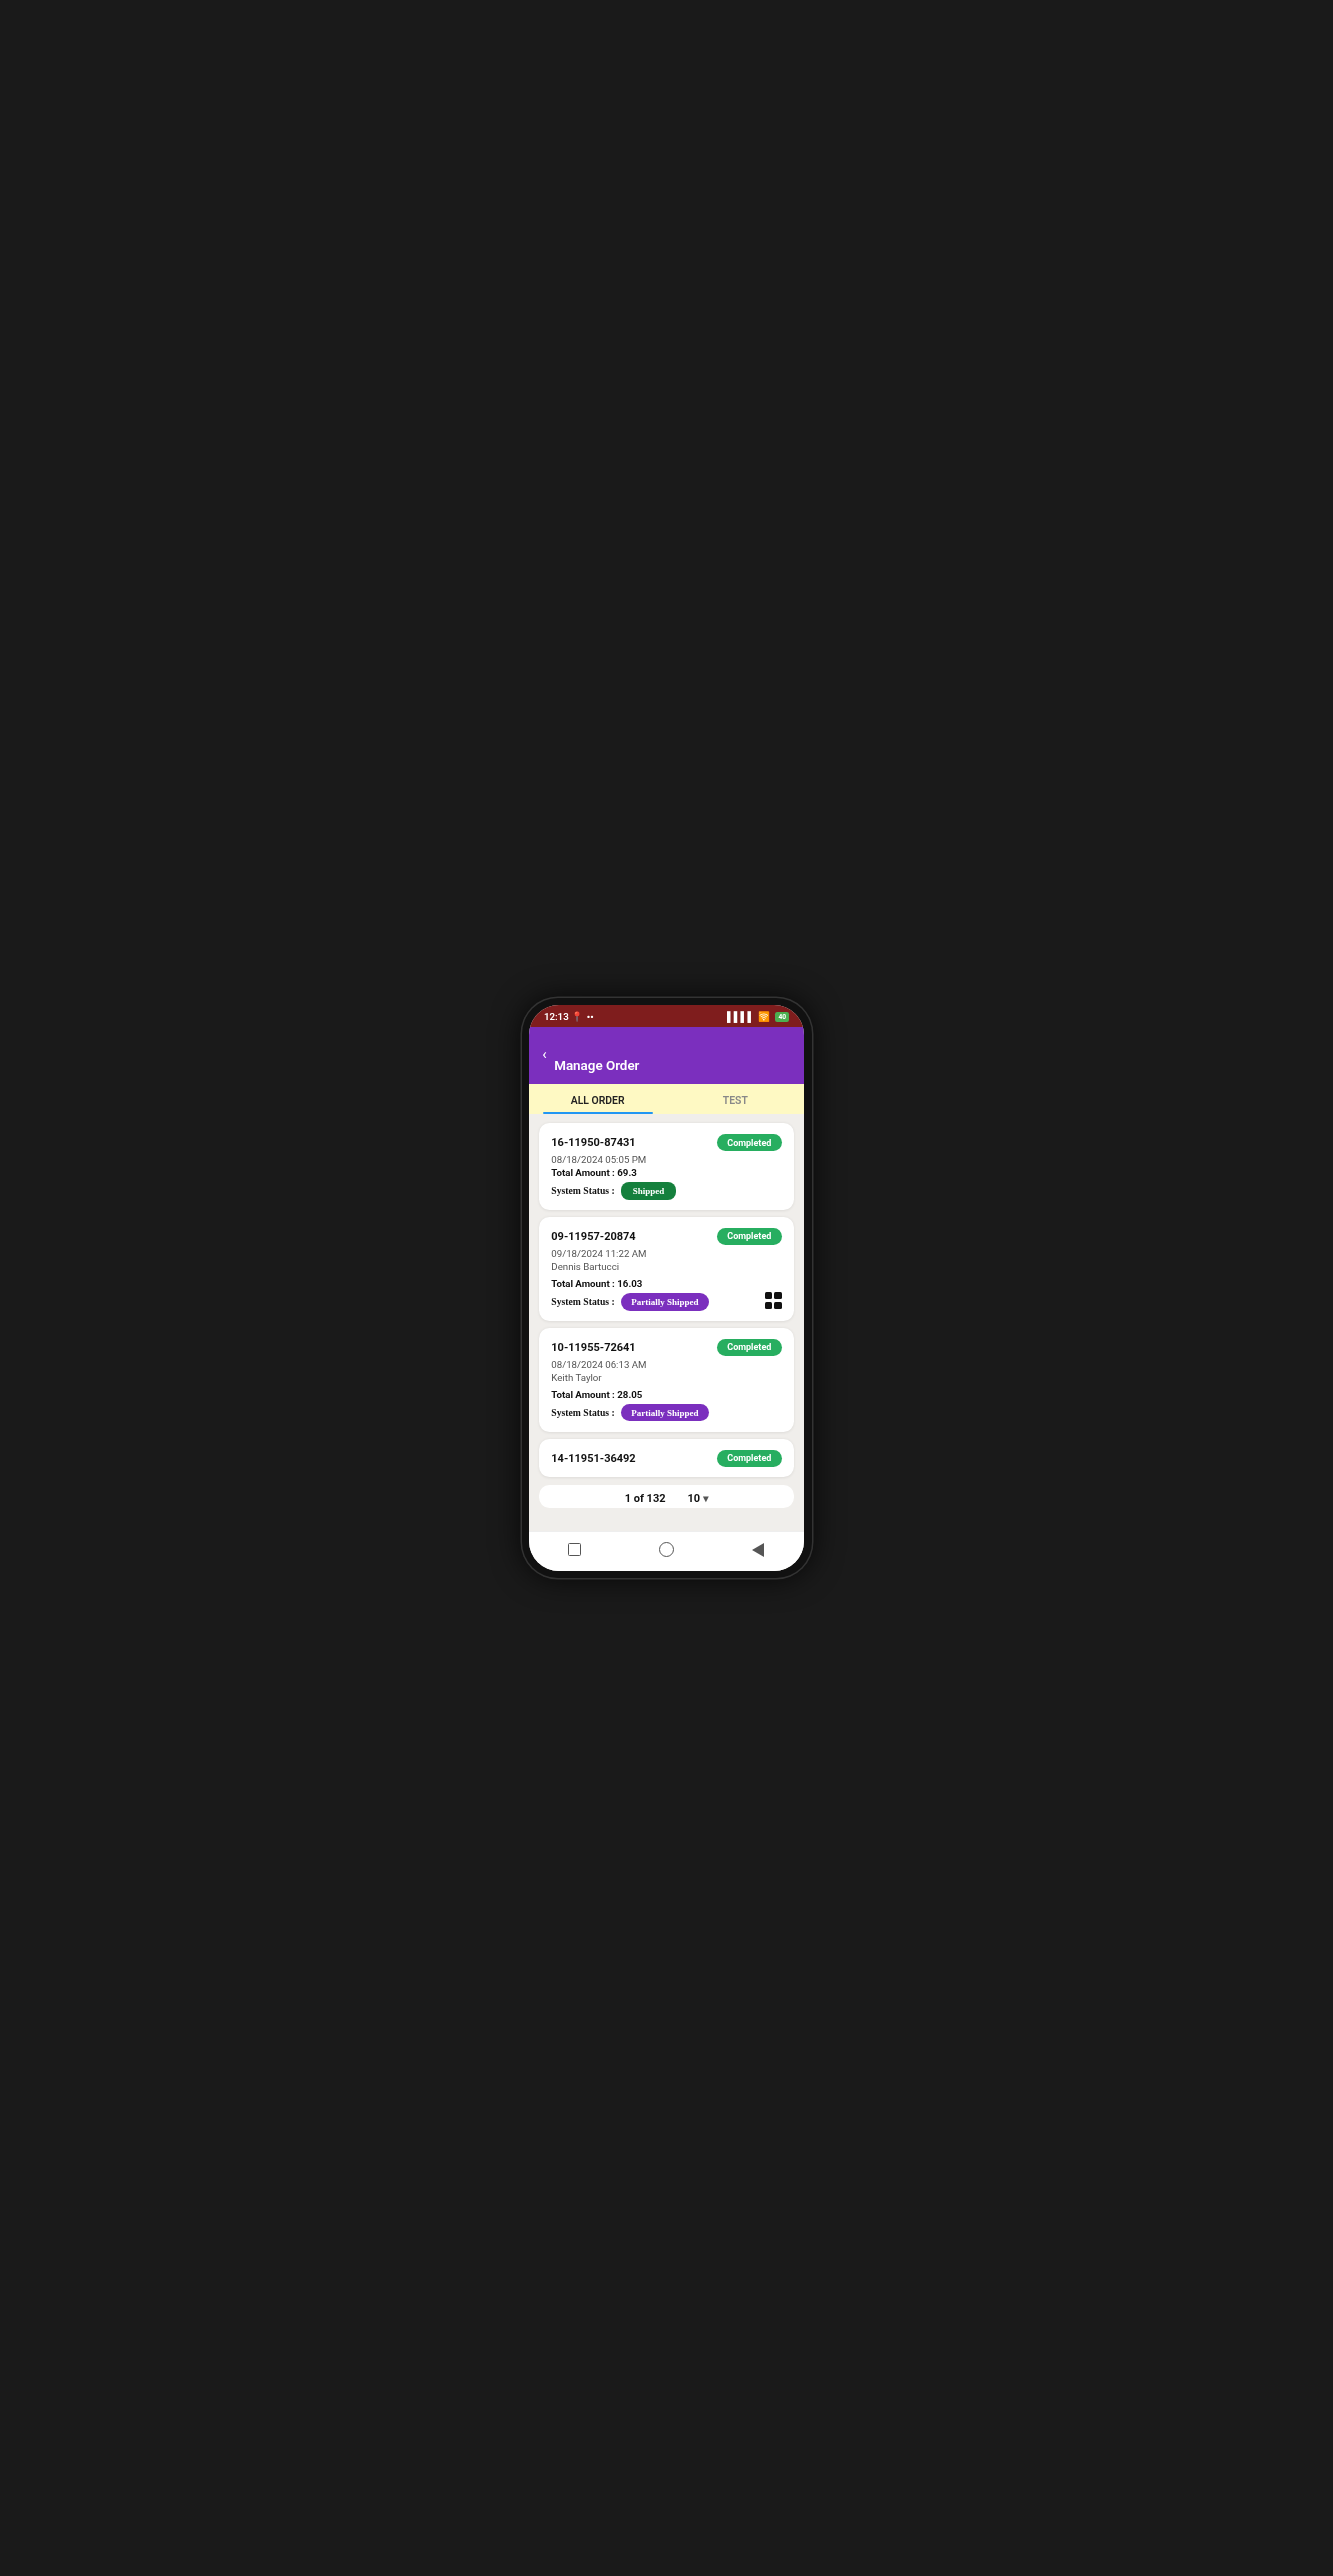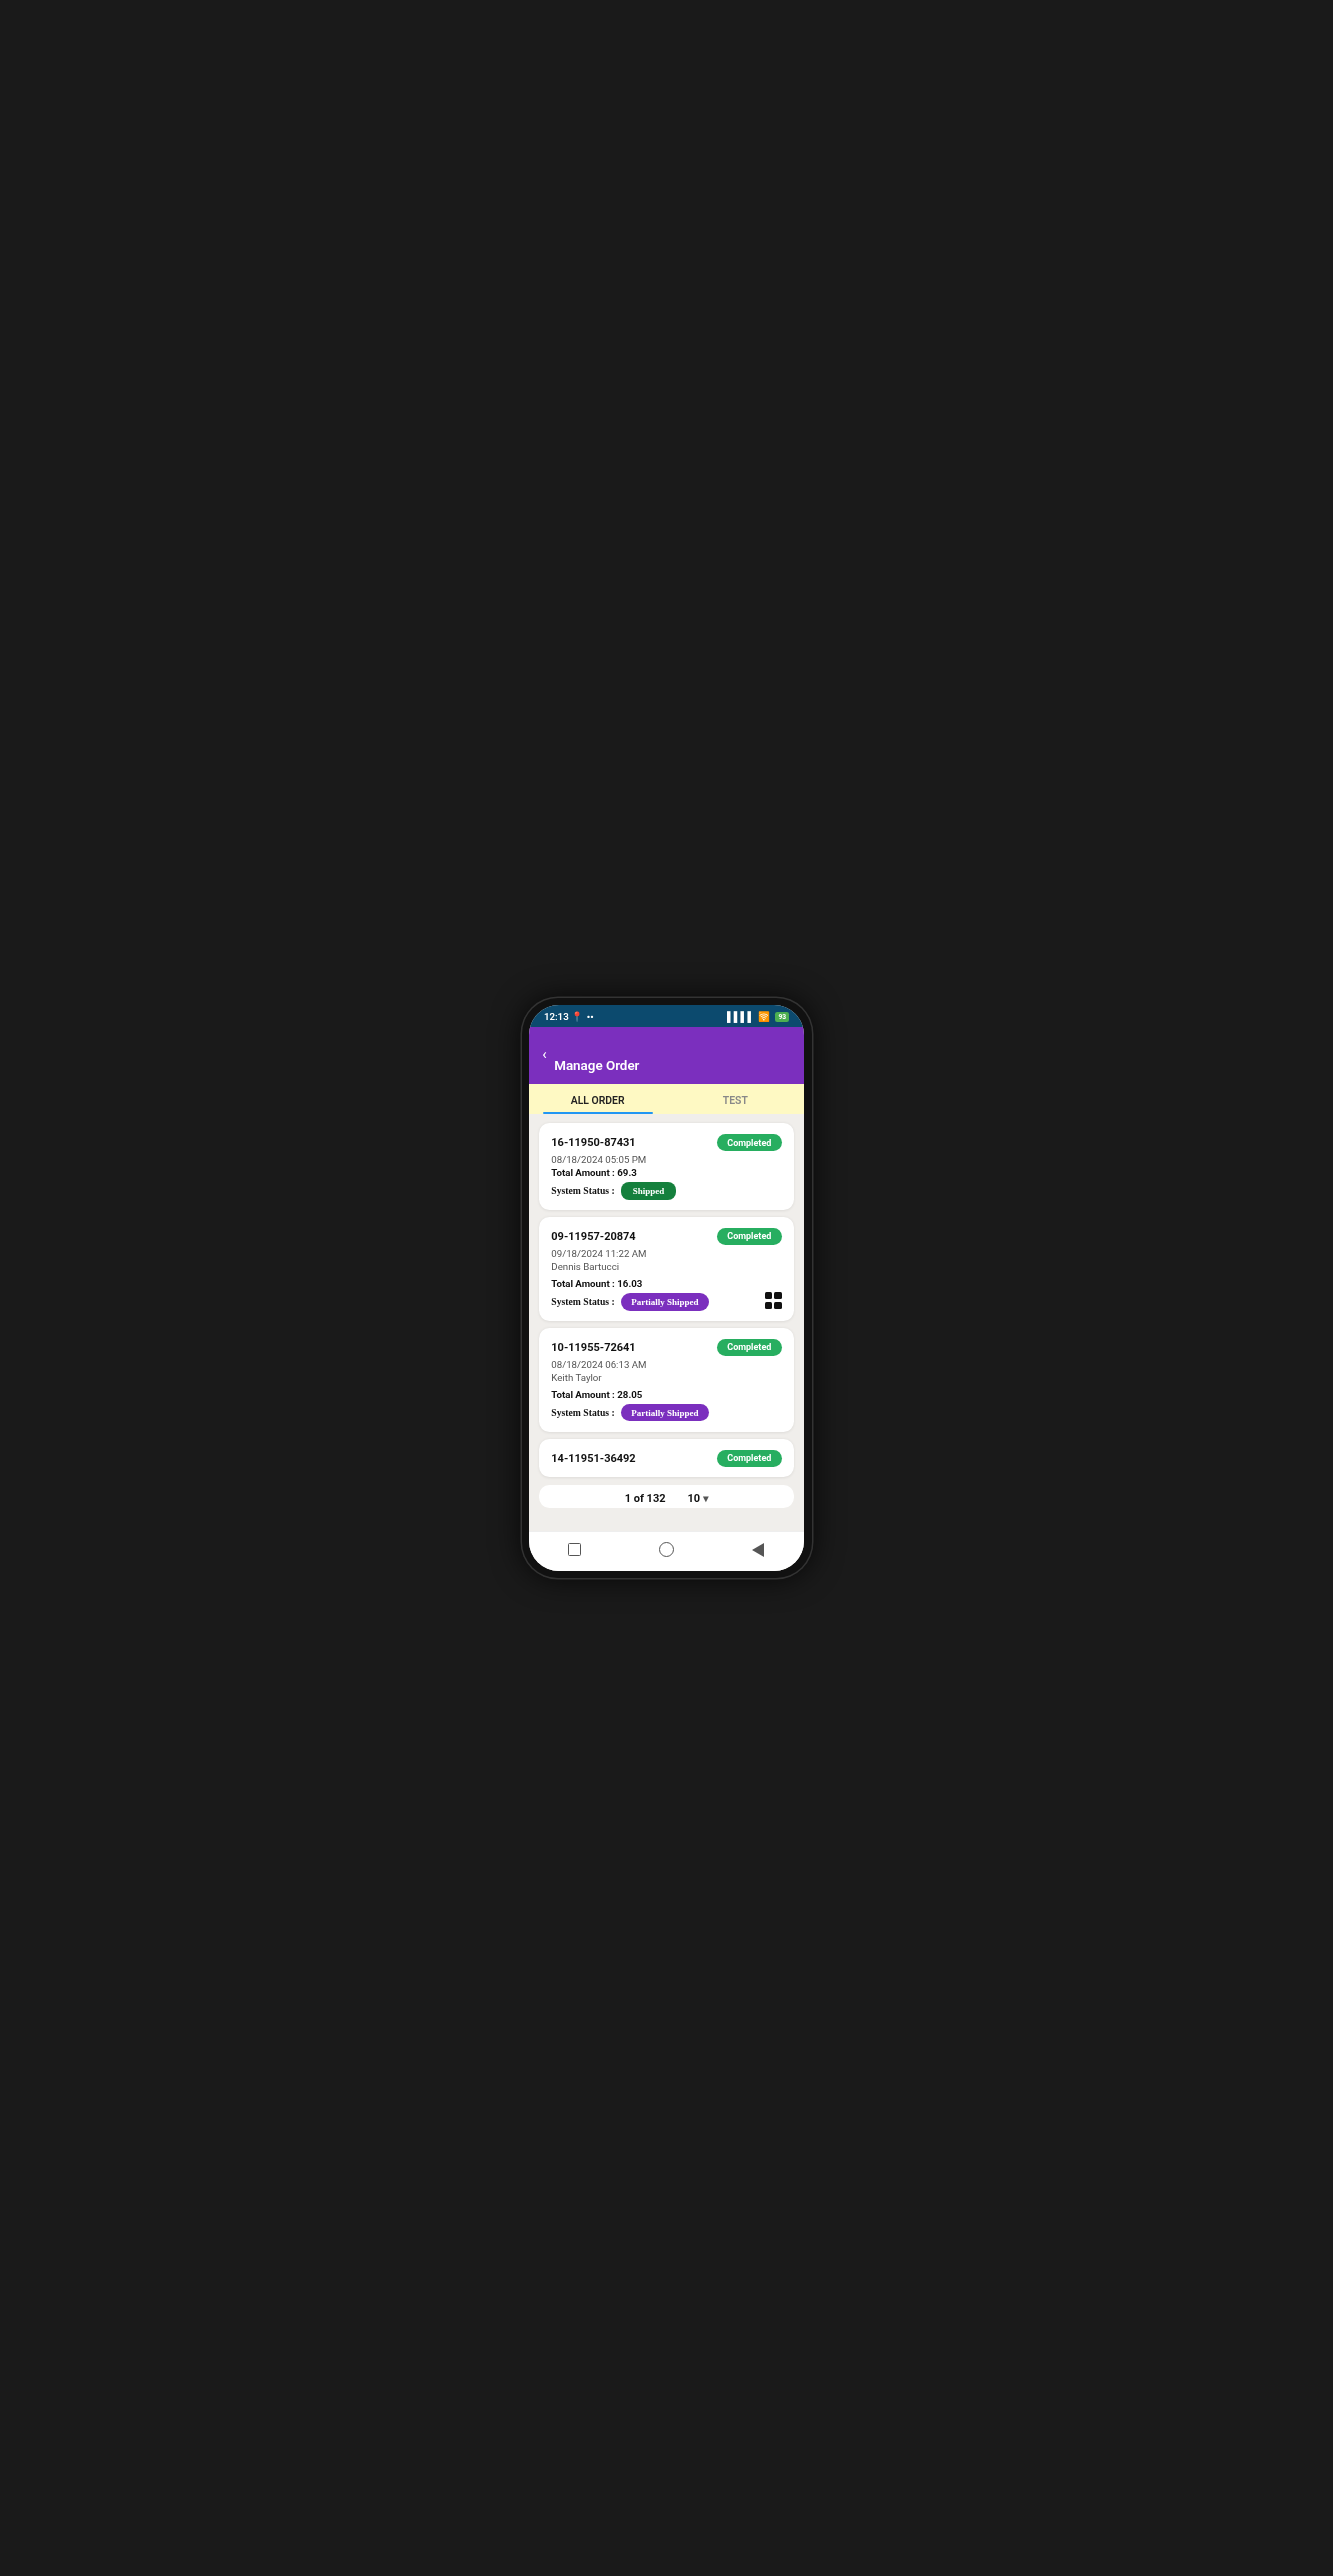--- a/index.html
+++ b/index.html
@@ -28,21 +28,21 @@
       height: 100%;
       background: #f0eeeb;
       border-radius: 30px;
       overflow: hidden;
       display: flex;
       flex-direction: column;
     }
 
     
     .status-bar {
-      background: #0c4a6e;
+      background: #7f1d1d;
       color: white;
       padding: 6px 15px 4.5px 15px;
       display: flex;
       justify-content: space-between;
       align-items: center;
       font-size: 9.7px;
       font-weight: 600;
       flex-shrink: 0;
     }
 
@@ -334,21 +334,21 @@
 
     <div class="status-bar">
       <div class="status-left">
         <span>12:13</span>
         <span>📍</span>
         <span>••</span>
       </div>
       <div class="status-right">
         <span>▌▌▌▌</span>
         <span>🛜</span>
-        <span class="battery-icon">93</span>
+        <span class="battery-icon">40</span>
       </div>
     </div>
 
     <div class="app-header">
       <span class="back-arrow">‹</span>
       <span class="header-title">Manage Order</span>
     </div>
 
     <div class="tabs-container">
       <div class="tab active">

